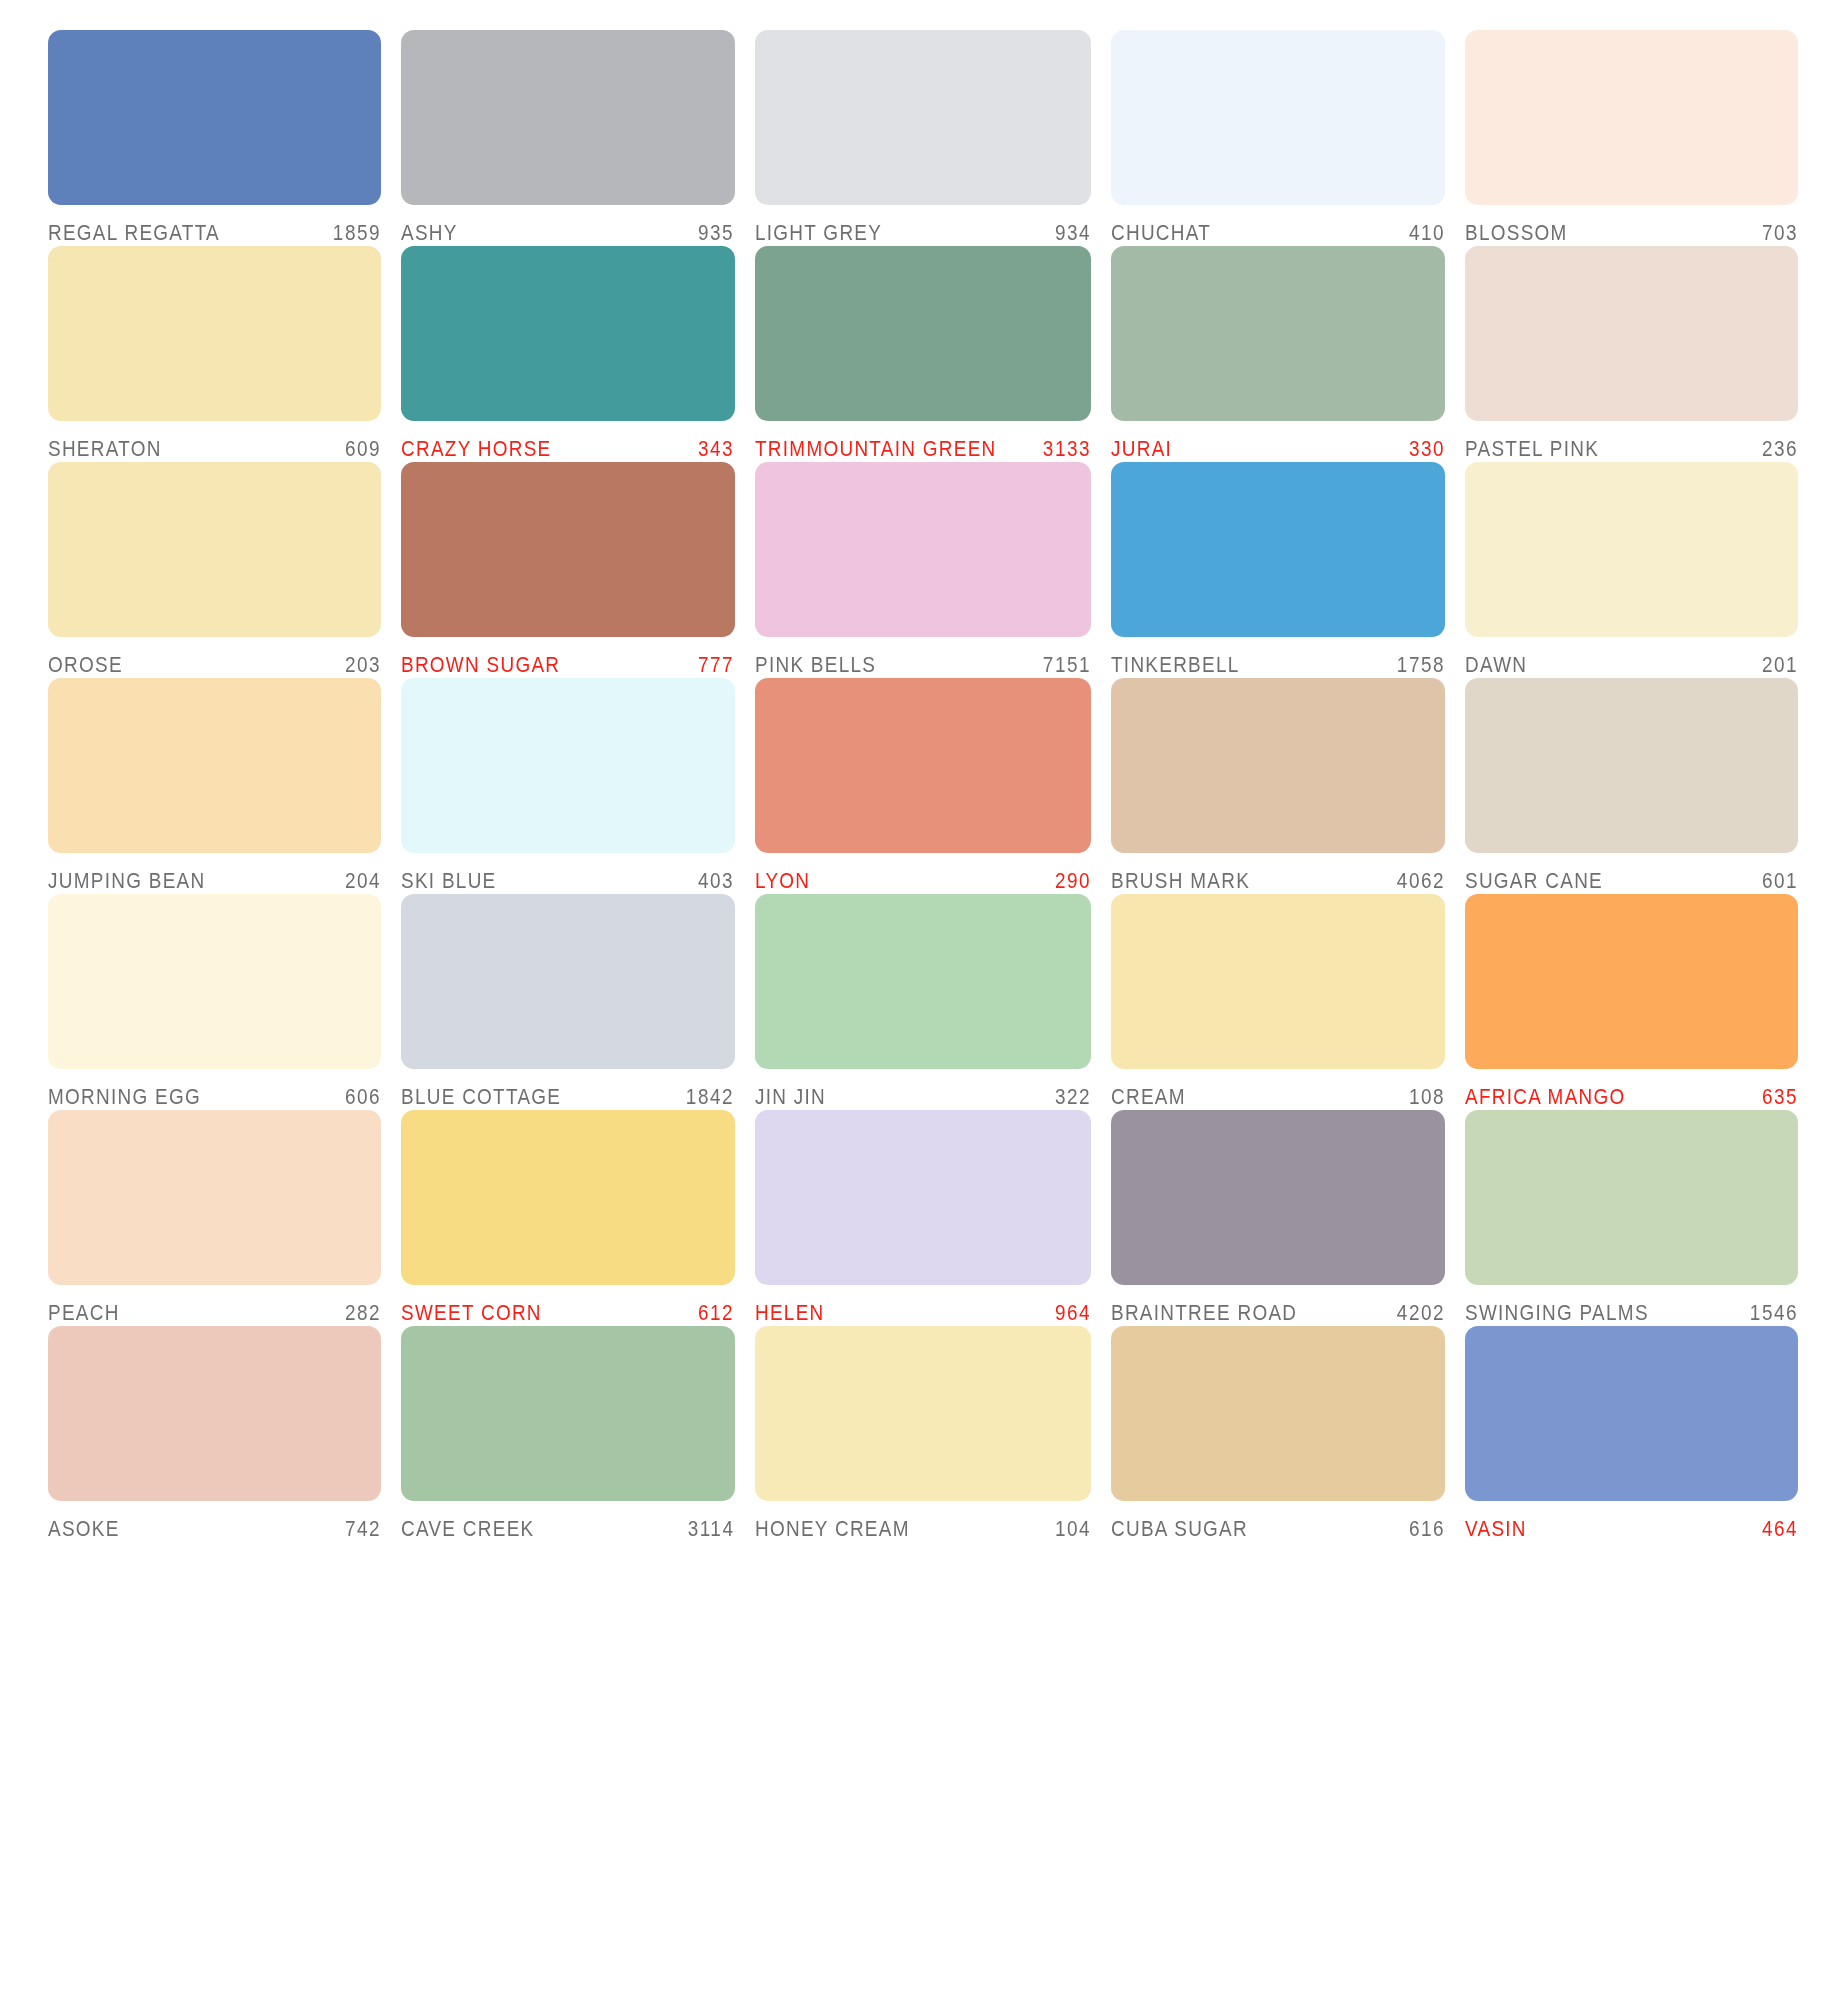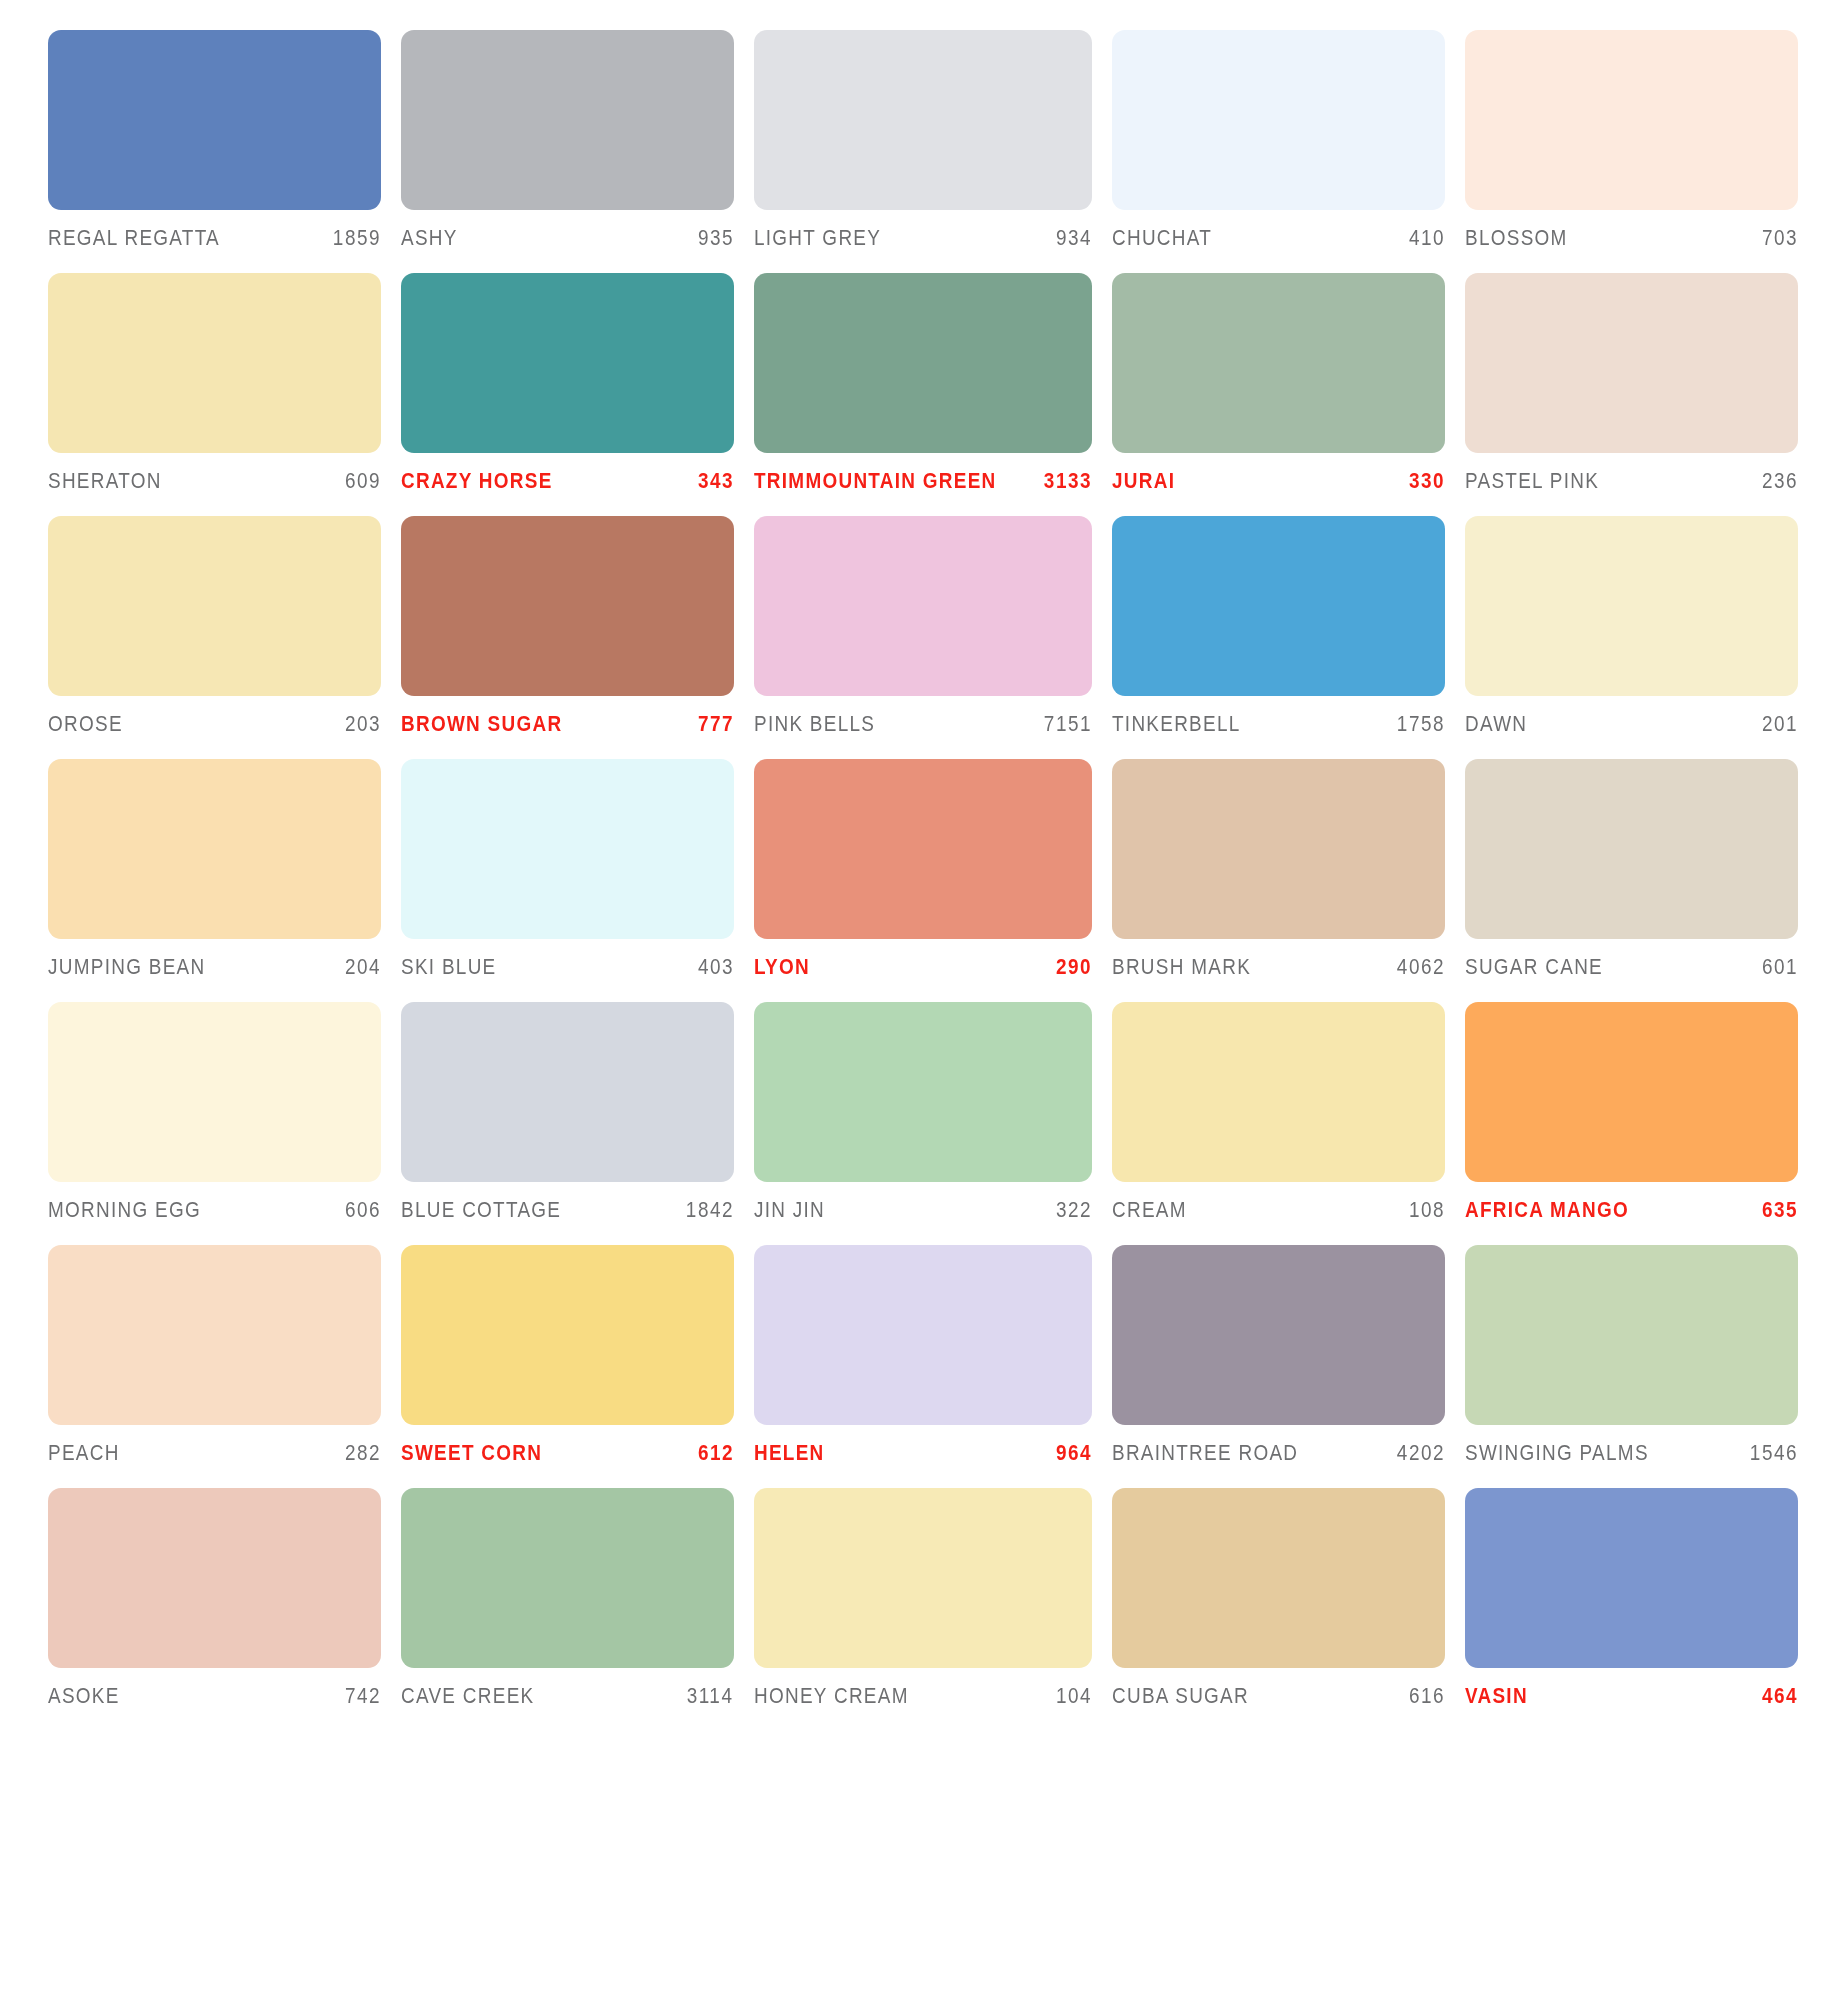--- a/index.html
+++ b/index.html
@@ -20,21 +20,21 @@
     padding: 29.5px 48px 0 48px;
     display: grid;
     grid-template-columns: repeat(5, 1fr);
     column-gap: 20px;
     row-gap: 0px;
   }
 
   .swatch-cell {
     box-sizing: border-box;
     padding-bottom: 0px;
-    height: 243px;
+    height: 216px;
     display: flex;
     flex-direction: column;
   }
 
   .swatch-chip {
     width: 100%;
     height: 180px;
     border-radius: 13px;
   }
 
@@ -47,21 +47,20 @@
     letter-spacing: 1.5px;
     font-weight: 400;
     font-stretch: condensed;
     color: #6d6e70;
     white-space: nowrap;
     overflow: hidden;
   }
 
   .swatch-cell.highlight .swatch-label-row {
     color: #f51f16;
-    font-weight: bold;
   }
 
   .swatch-name {
     transform: scaleX(0.86);
     transform-origin: left center;
   }
 
   .swatch-code {
     transform: scaleX(0.86);
     transform-origin: right center;

